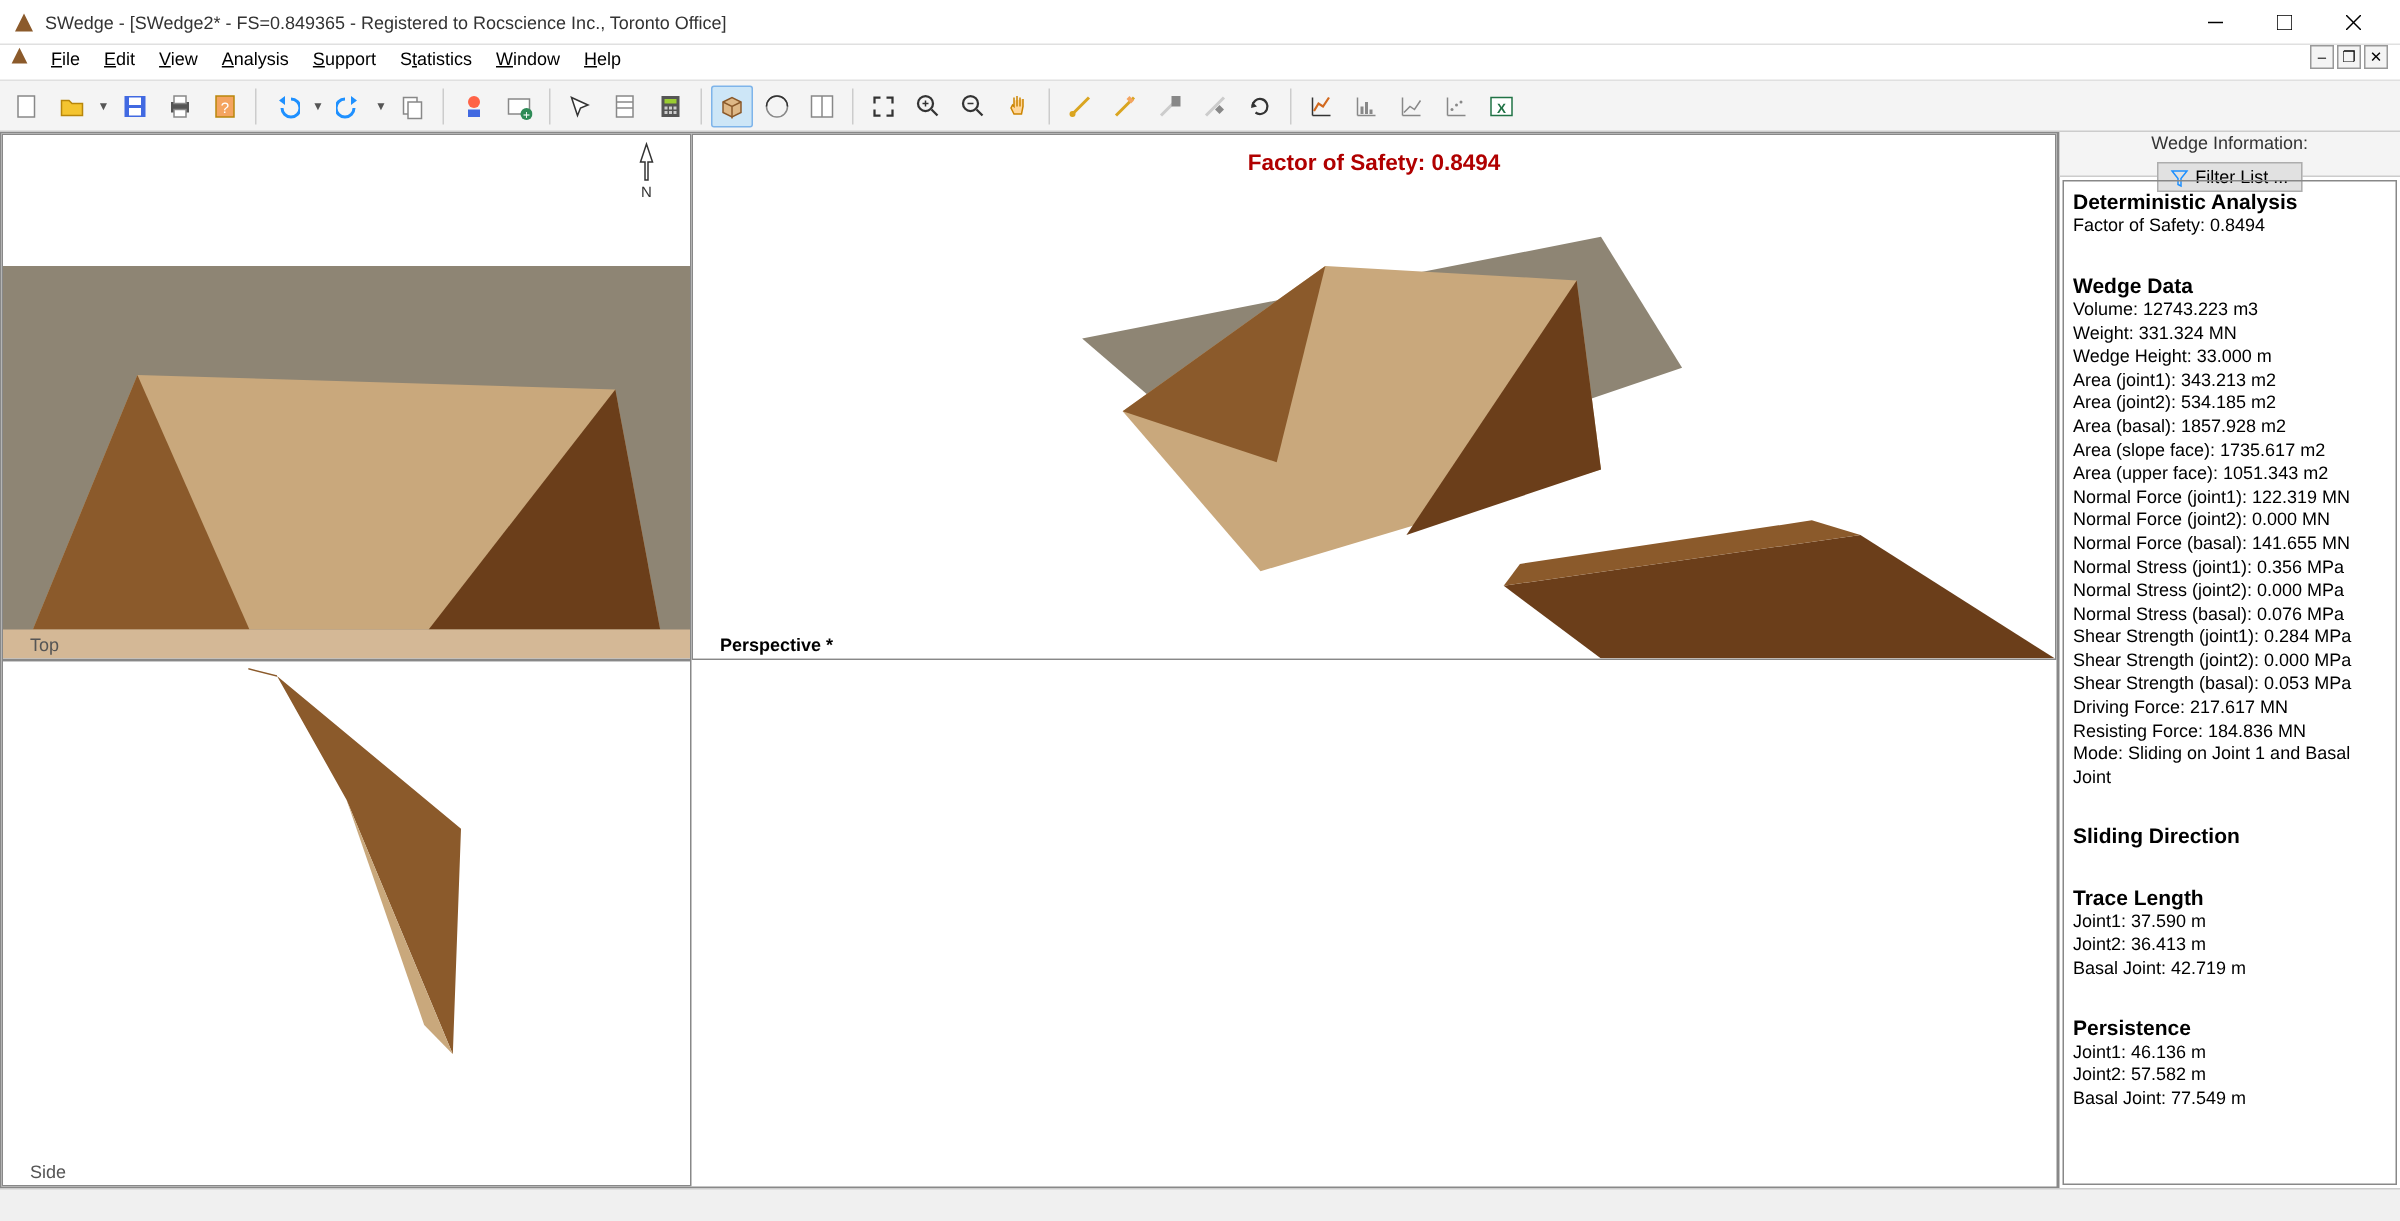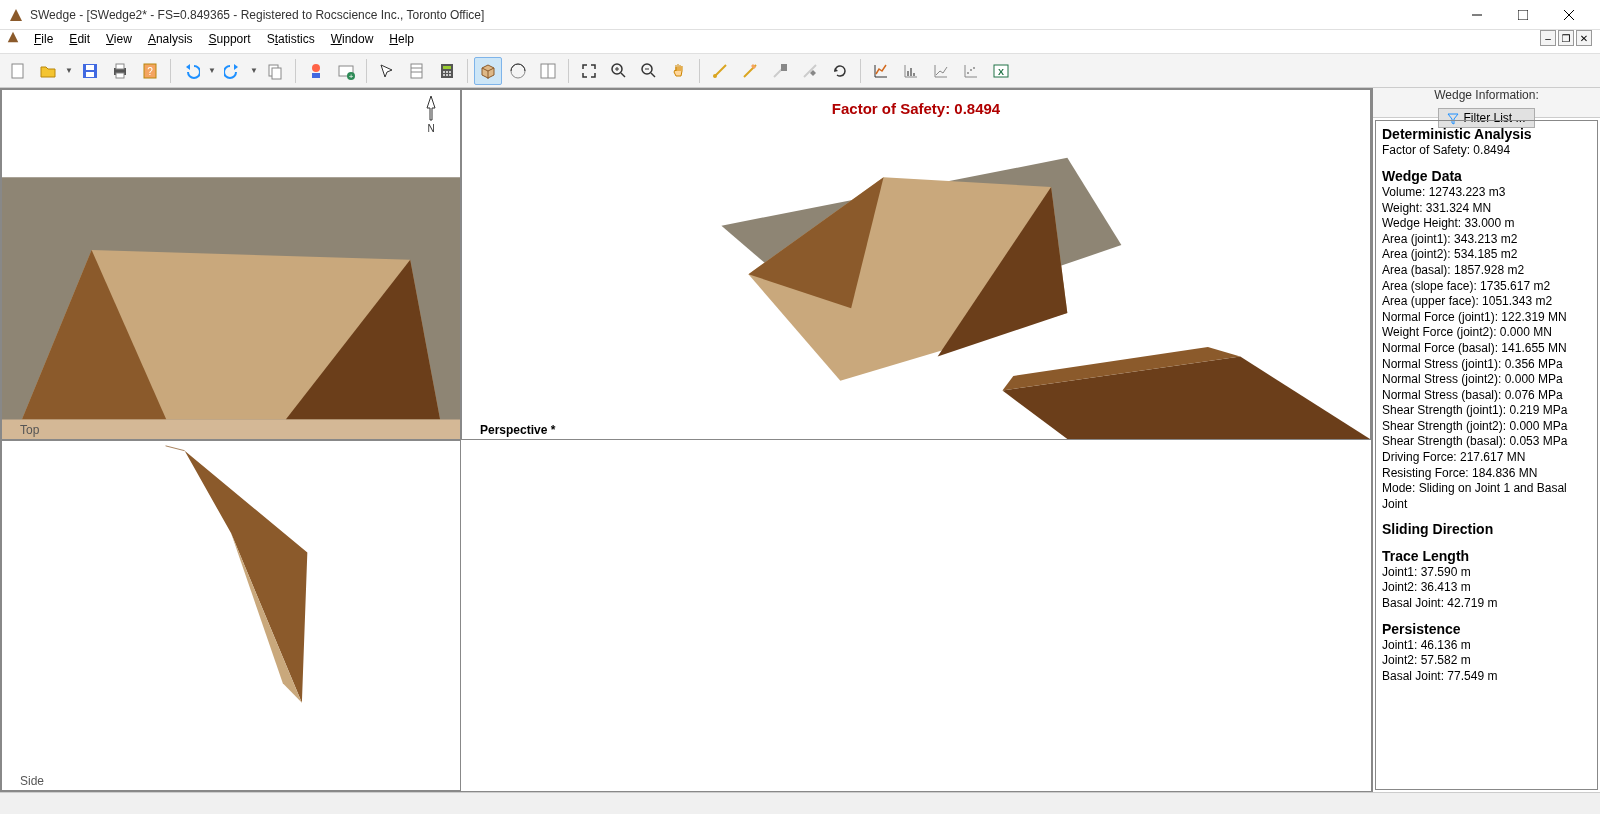--- a/index.html
+++ b/index.html
@@ -138,21 +138,21 @@
 }
 .info-body {
   flex: 1;
   overflow-y: auto;
   padding: 4px 6px;
   font-size: 12px;
   line-height: 1.3;
   border: 1px solid #888;
   margin: 2px;
 }
-.info-body .hdr { font-weight: bold; font-size: 14px; margin-top: 8px; }
+.info-body .hdr { font-weight: bold; font-size: 14px; margin-top: 22px; }
 .info-body .hdr:first-child { margin-top: 0; }
 .statusbar {
   height: 22px;
   background: #f0f0f0;
   border-top: 1px solid #ccc;
 }
 svg { display:block; }
 </style>
 </head>
 <body>
@@ -470,26 +470,26 @@
       <div id="wedge-lines">
           <div>Volume: 12743.223 m3</div>
           <div>Weight: 331.324 MN</div>
           <div>Wedge Height: 33.000 m</div>
           <div>Area (joint1): 343.213 m2</div>
           <div>Area (joint2): 534.185 m2</div>
           <div>Area (basal): 1857.928 m2</div>
           <div>Area (slope face): 1735.617 m2</div>
           <div>Area (upper face): 1051.343 m2</div>
           <div>Normal Force (joint1): 122.319 MN</div>
-          <div>Weight Force (joint2): 0.000 MN</div>
+          <div>Normal Force (joint2): 0.000 MN</div>
           <div>Normal Force (basal): 141.655 MN</div>
           <div>Normal Stress (joint1): 0.356 MPa</div>
           <div>Normal Stress (joint2): 0.000 MPa</div>
           <div>Normal Stress (basal): 0.076 MPa</div>
-          <div>Shear Strength (joint1): 0.219 MPa</div>
+          <div>Shear Strength (joint1): 0.284 MPa</div>
           <div>Shear Strength (joint2): 0.000 MPa</div>
           <div>Shear Strength (basal): 0.053 MPa</div>
           <div>Driving Force: 217.617 MN</div>
           <div>Resisting Force: 184.836 MN</div>
           <div>Mode: Sliding on Joint 1 and Basal Joint</div>
         </div>
 
       <div class="hdr">Sliding Direction</div>
 
       <div class="hdr">Trace Length</div>

